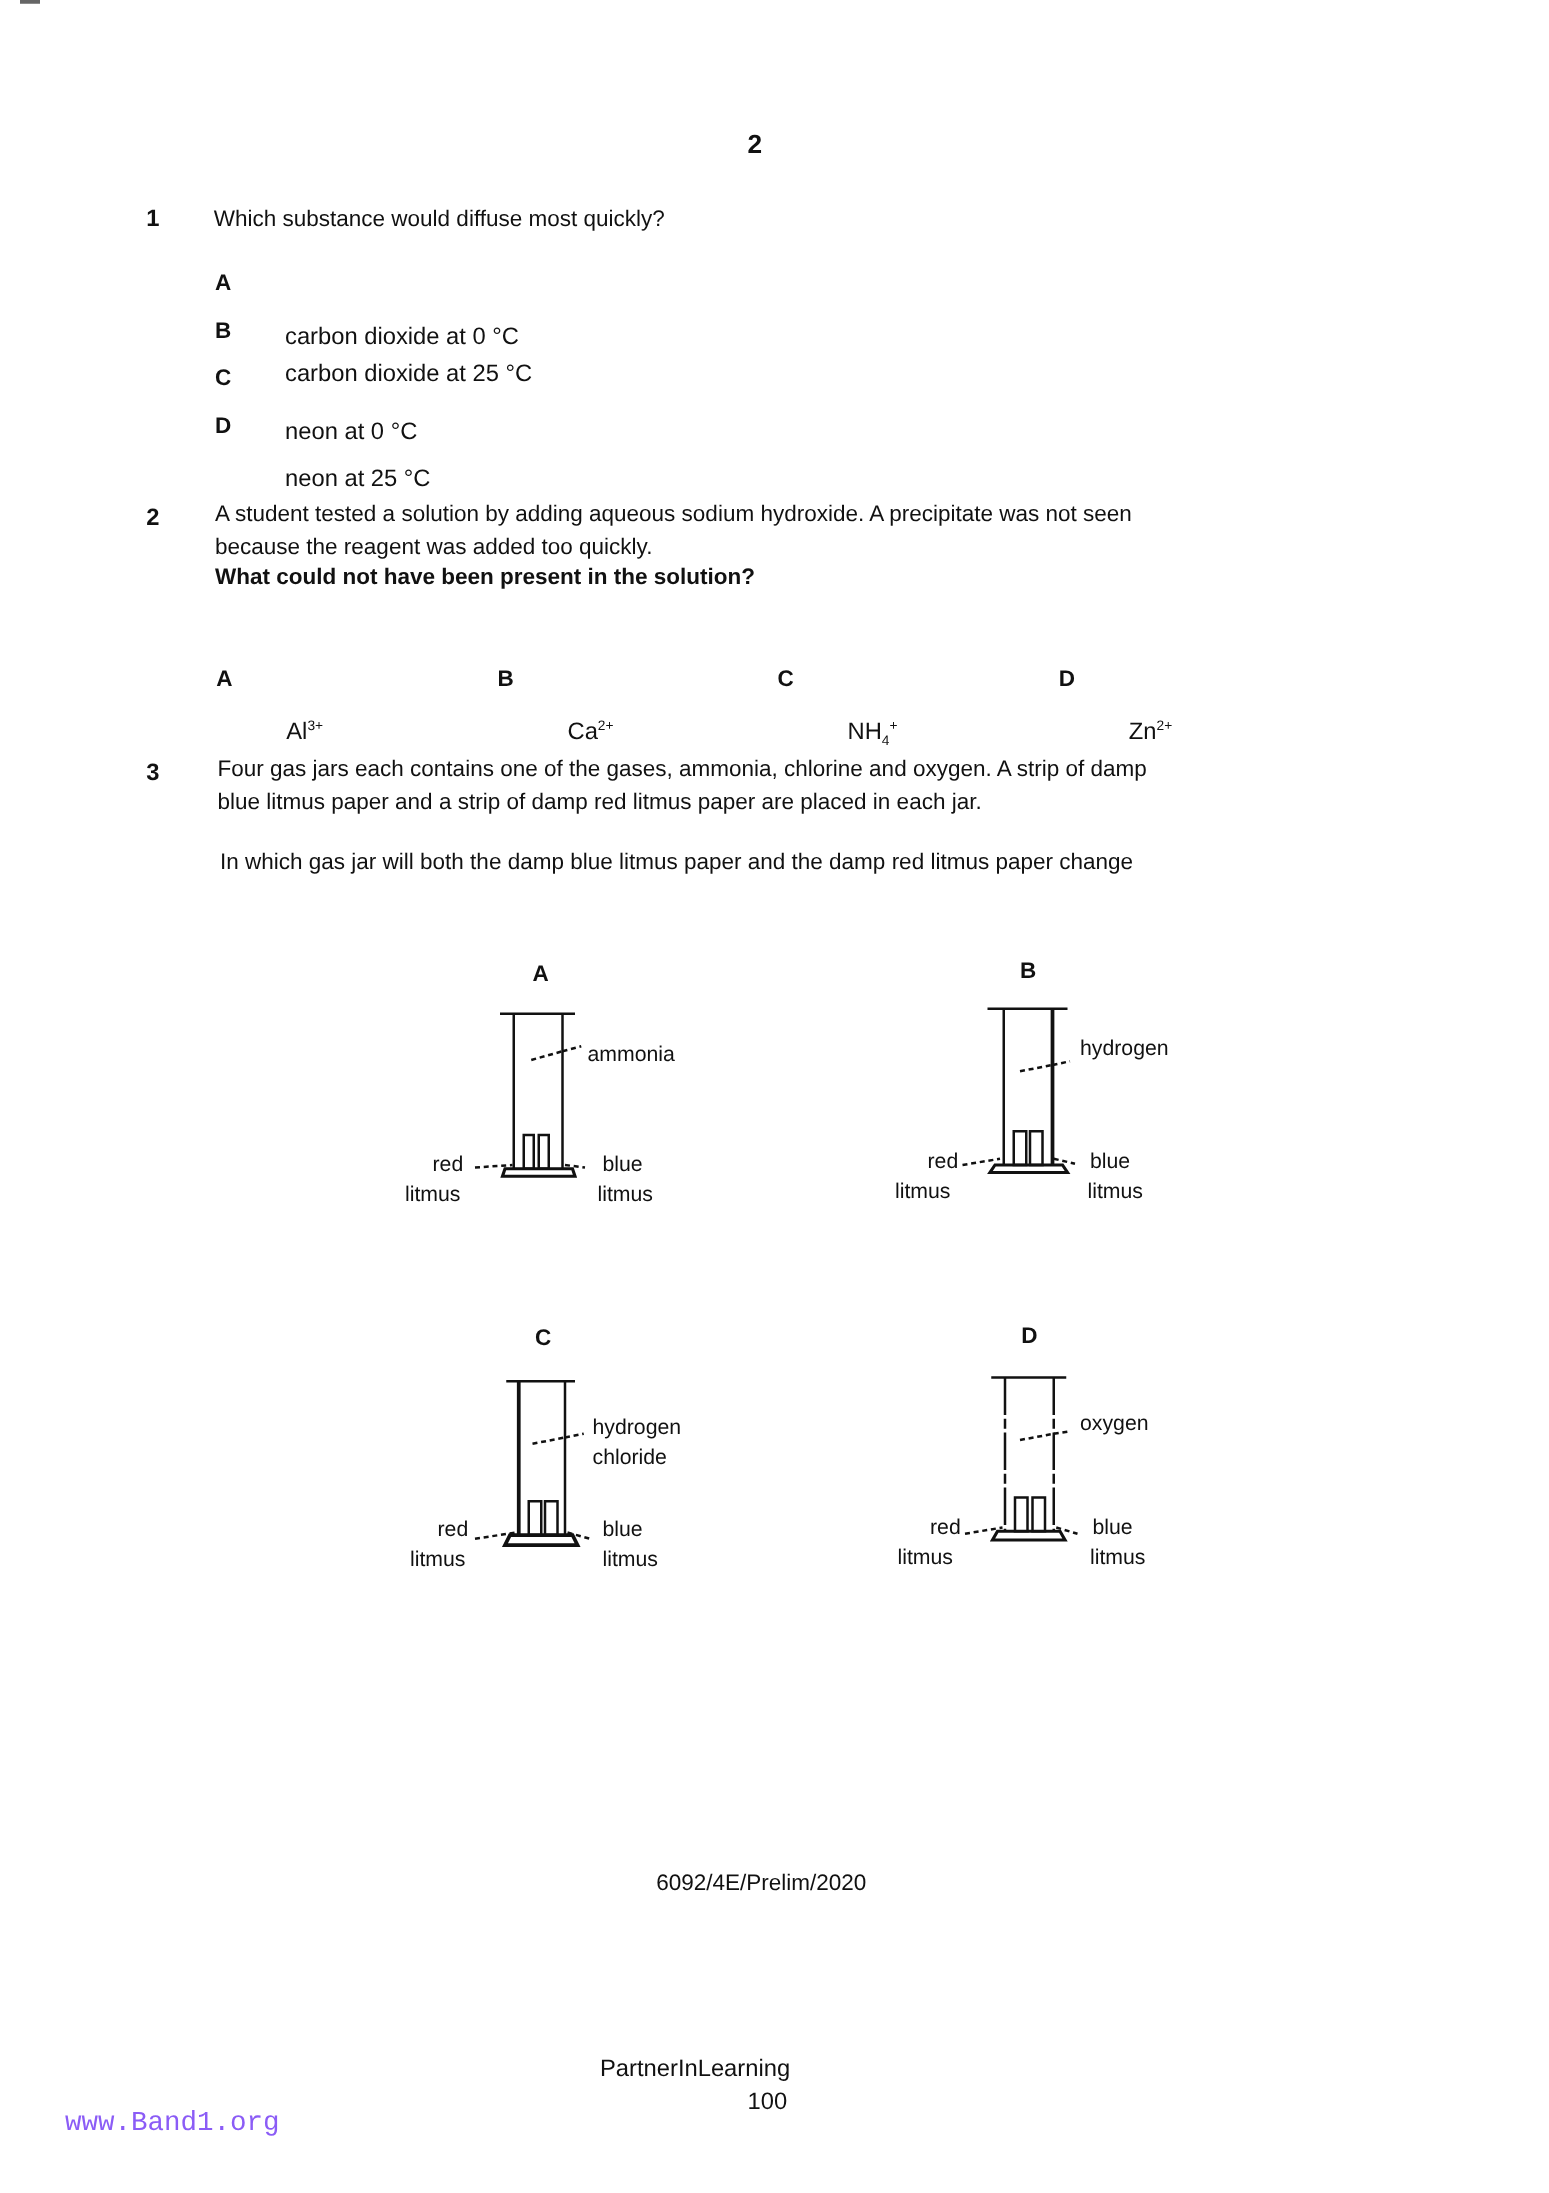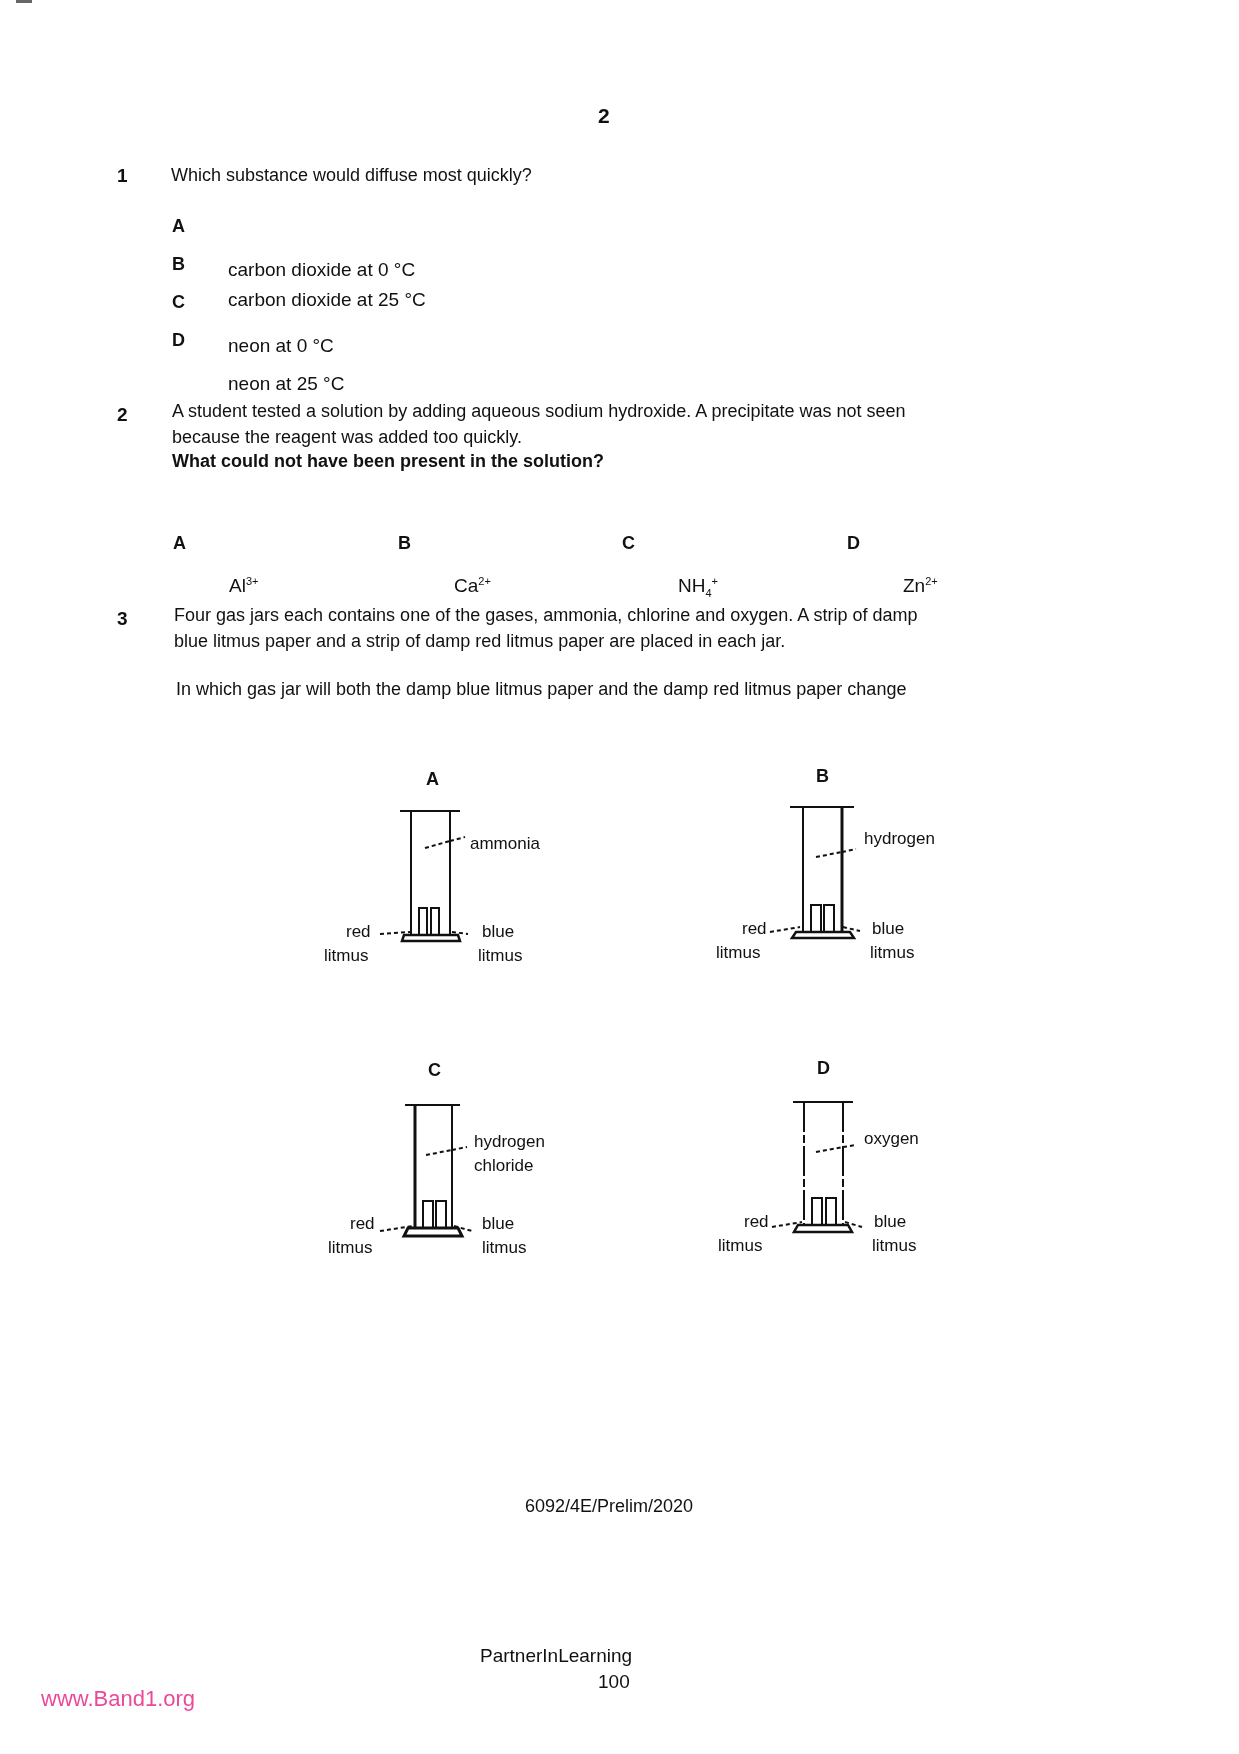--- a/index.html
+++ b/index.html
@@ -13,21 +13,21 @@
     .qtext { font-size: 18px; line-height: 26px; }
     .opt-letter { font-size: 18px; font-weight: bold; }
     .opt-text { font-size: 19px; margin-top: 45px; }
     .sup { font-size: 11px; vertical-align: super; }
     .sub { font-size: 11px; vertical-align: sub; }
     .jar-letter { font-size: 18px; font-weight: bold; }
     .jar-label { font-size: 17px; line-height: 24px; }
     .footer-code { left: 525px; top: 1496px; font-size: 18px; }
     .partner { left: 480px; top: 1645px; font-size: 19px; }
     .partner-num { left: 598px; top: 1671px; font-size: 19px; }
-    .watermark { left: 41px; top: 1686px; font-family: Liberation Sans, sans-serif; font-size: 22px; color: #ec4899; }
+    .watermark { left: 52px; top: 1686px; font-family: Liberation Mono, monospace; font-size: 22px; color: #8b5cf6; }
     .scan-mark { left: 16px; top: 0px; width: 16px; height: 3px; background: #666; }
     svg.jar { position: absolute; overflow: visible; }
   </style>
 </head>
 <body>
 
 <div class="abs scan-mark"></div>
 
 <div class="abs page-num">2</div>
 

